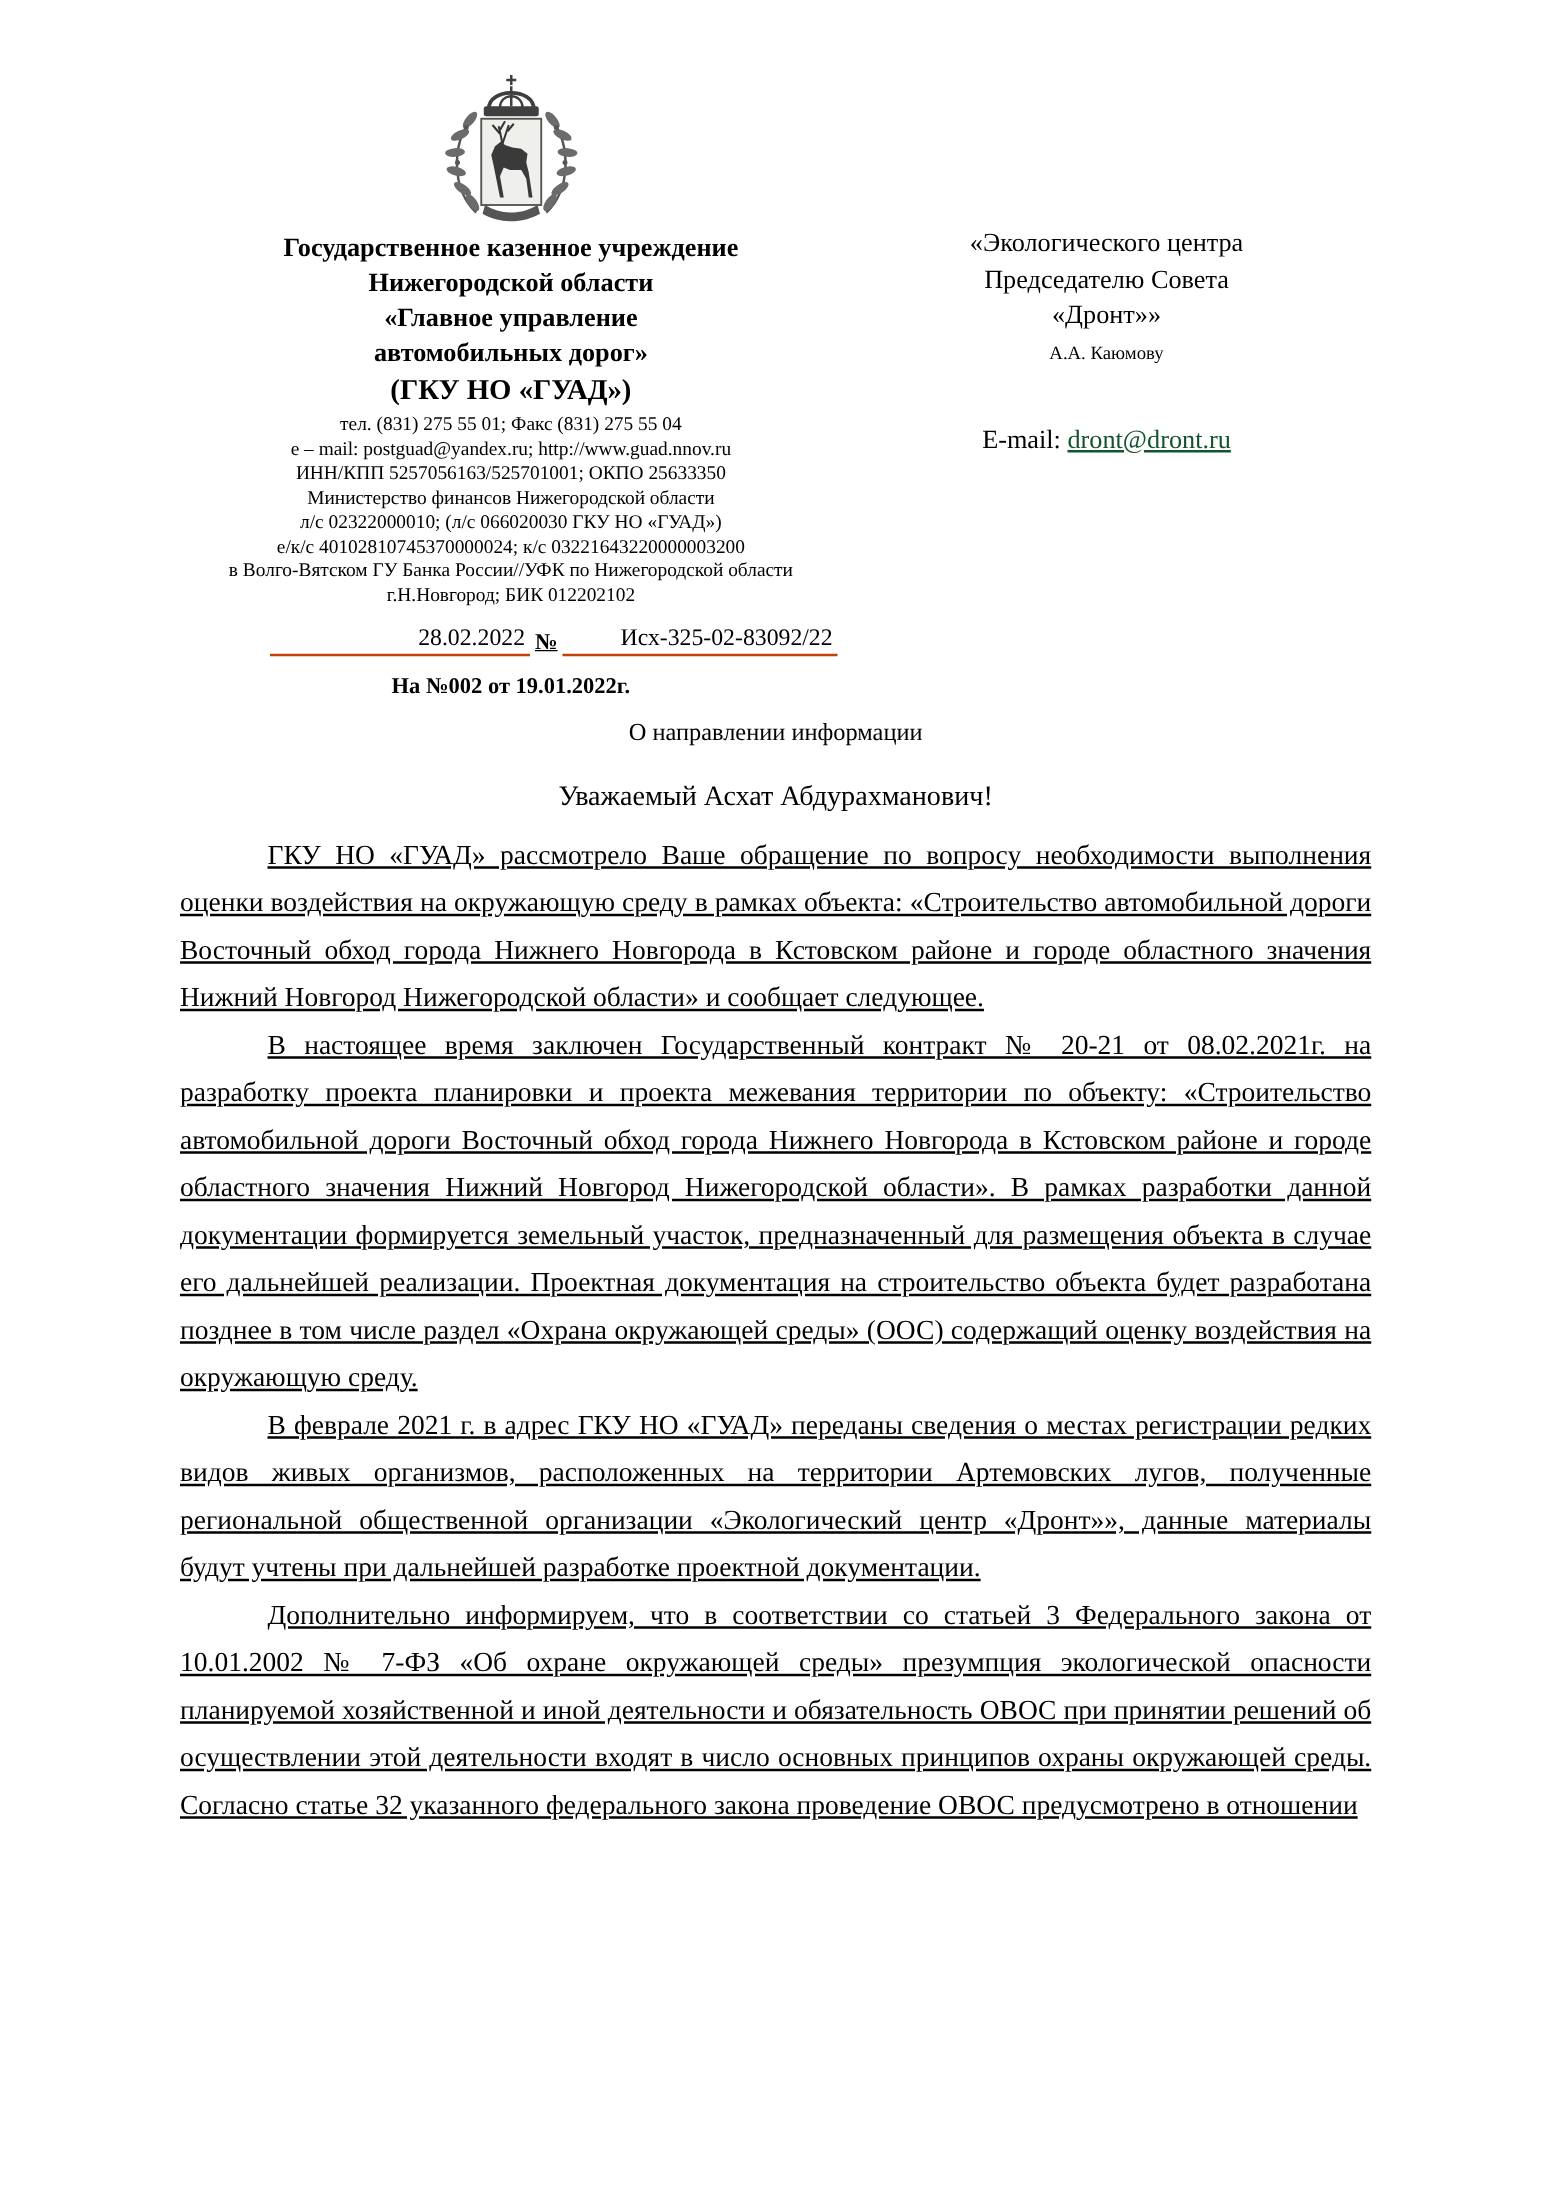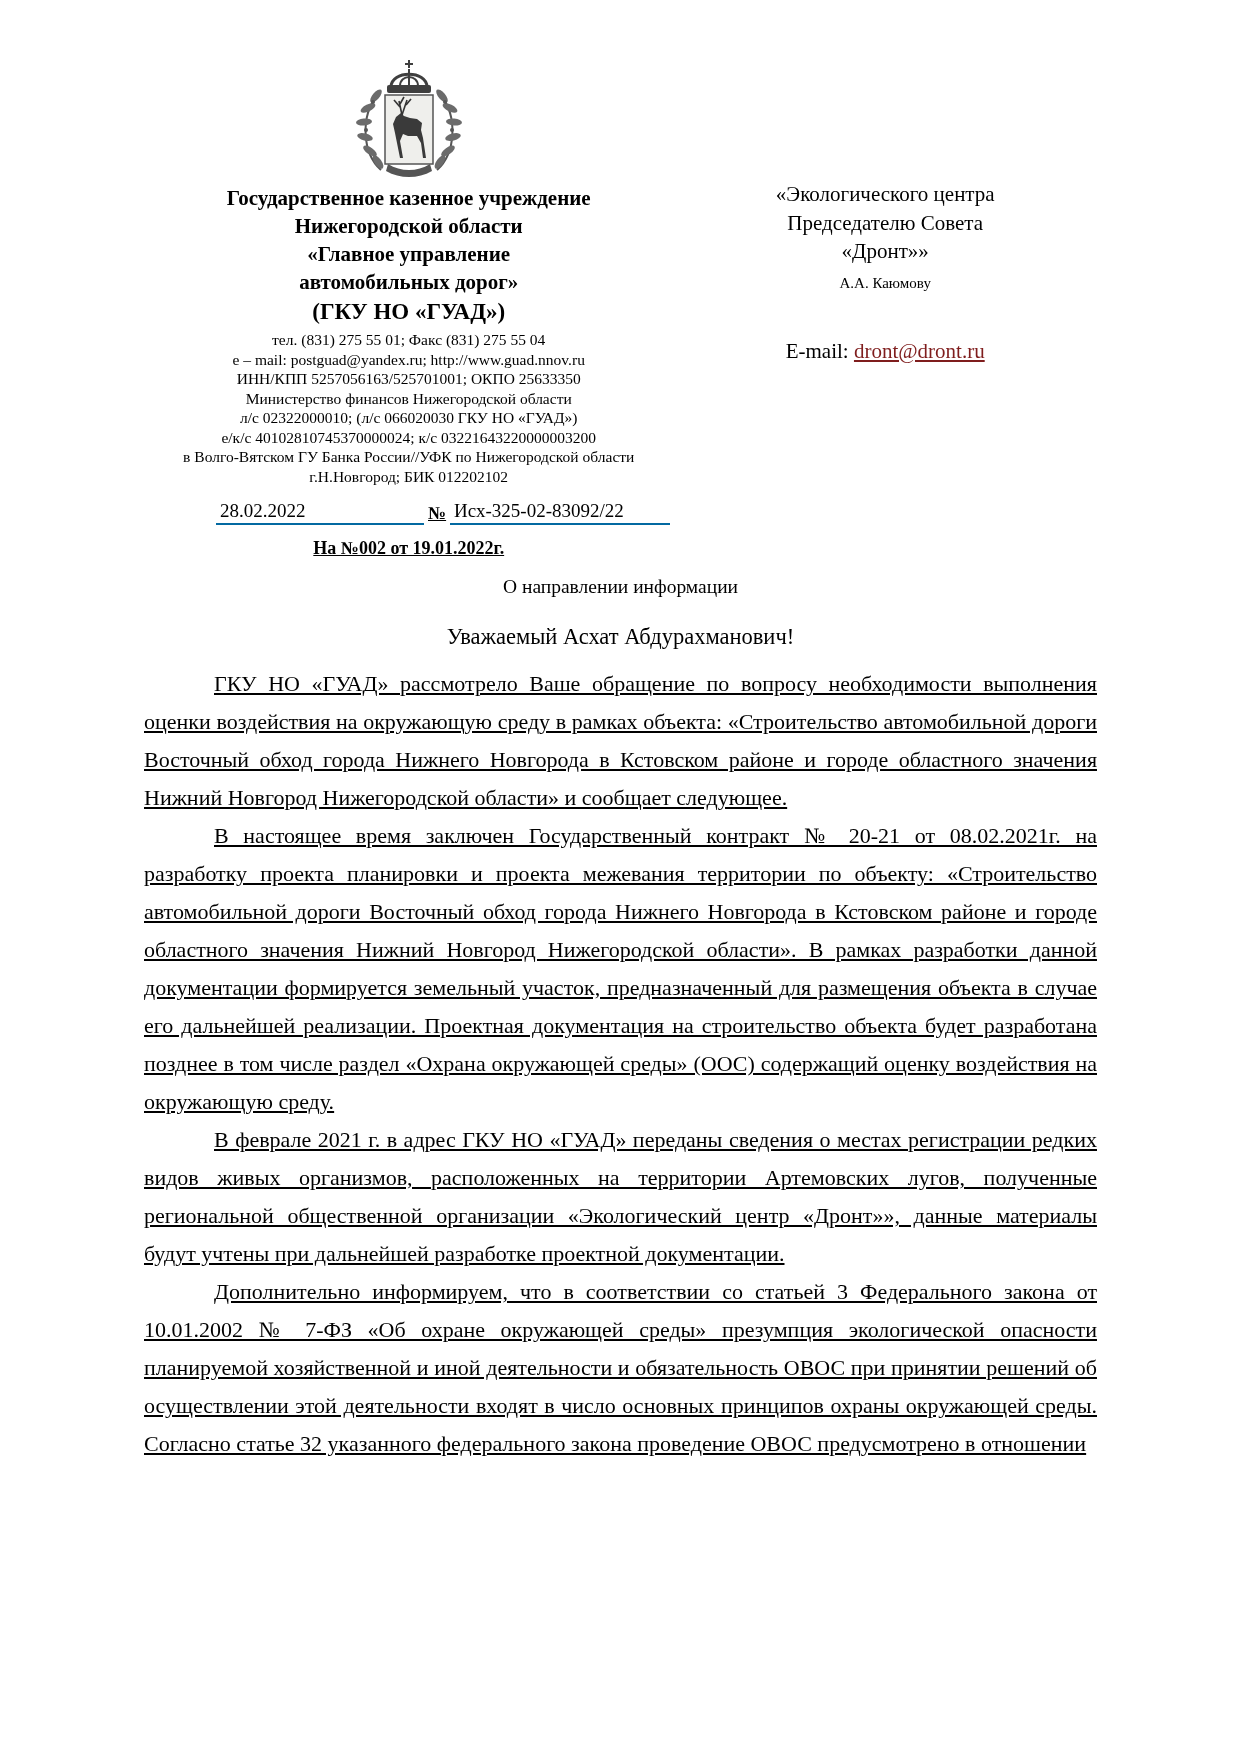--- a/index.html
+++ b/index.html
@@ -27,42 +27,41 @@
   .outgoing-row {
     margin-top: 14px;
     display: flex;
     align-items: flex-end;
     justify-content: flex-start;
     padding-left: 72px;
     font-size: 19px;
   }
   .outgoing-field {
     display: inline-block;
-    border-bottom: 2px solid #0369a1;
-    text-align: left;
+    border-bottom: 2px solid #c2410c;
+    text-align: right;
     padding: 0 4px 1px 4px;
   }
   .outgoing-date { width: 200px; }
   .outgoing-number { width: 212px; }
   .no-sign { font-weight: bold; text-decoration: underline; margin: 0 4px; font-size: 18px; padding-bottom: 1px; }
 
   .reference-line {
     margin-top: 13px;
     font-weight: bold;
     font-size: 18px;
-    text-decoration: underline;
     text-align: center;
   }
 
   .subject-line { font-size: 19.5px; margin-top: 17px; text-align: center; }
 
   .addressee-block { font-size: 21px; line-height: 28.5px; }
   .addressee-name { font-size: 15px; margin-top: 9px; }
   .email-row { font-size: 21px; margin-top: 47px; }
-  .email-link { color: #7f1d1d; text-decoration: underline; cursor: pointer; }
+  .email-link { color: #14532d; text-decoration: underline; cursor: pointer; }
 
   .salutation { text-align: center; font-size: 22.5px; margin-top: 26px; }
 
   .body-text { margin-top: 15px; }
   .body-text p {
     margin: 0;
     font-size: 22px;
     line-height: 38px;
     text-align: justify;
     text-indent: 70px;

